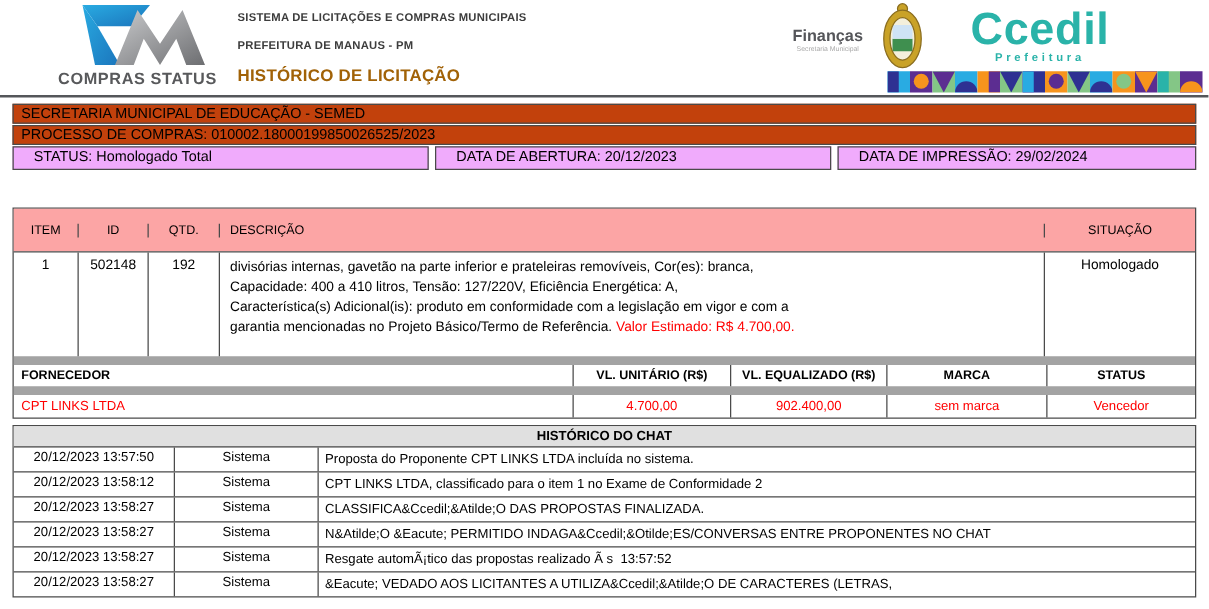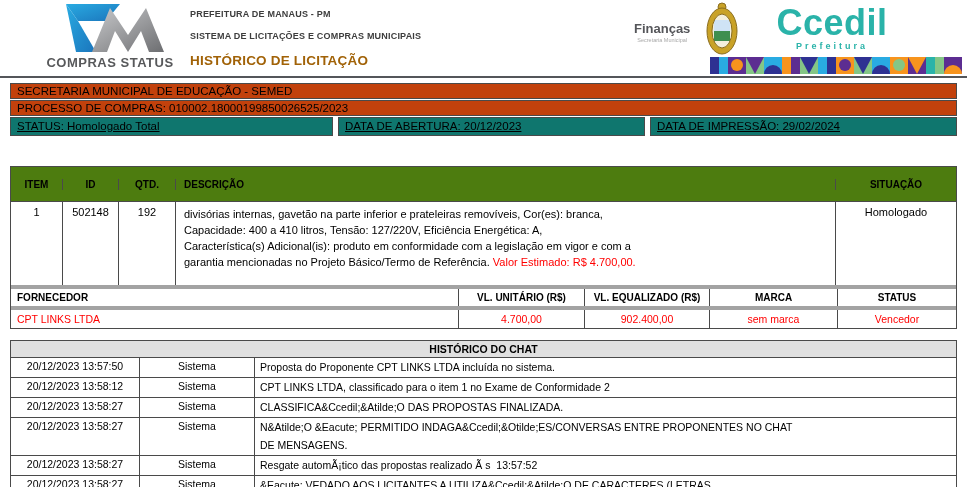--- a/index.html
+++ b/index.html
@@ -37,43 +37,43 @@
   .t7 { background:#2e3192; --fg:#29abe2; } .t8 { background:#f7941d; --fg:#5c2d91; }
   .t9 { background:#84c686; --fg:#2e3192; } .t10{ background:#29abe2; --fg:#2e3192; }
   .t11{ background:#f7941d; --fg:#84c686; } .t12{ background:#5c2d91; --fg:#f7941d; }
   .t13{ background:#84c686; --fg:#2ab3a9; } .t14{ background:#5c2d91; --fg:#f7941d; }
 
   
   .info { position:absolute; left:10px; top:83px; width:947px; }
   .info-row { background:#c2410c; border:1px solid #4a4a4a; height:14px; line-height:14px;
               padding-left:6px; font-size:11.5px; margin-bottom:1px; }
   .info-last { display:flex; margin-top:0; }
-  .info-last .cell { background:#0f766e; border:1px solid #4a4a4a; height:17px; line-height:17px;
-                     padding-left:6px; font-size:11.5px;text-decoration:underline; }
+  .info-last .cell { background:#f0abfc; border:1px solid #4a4a4a; height:17px; line-height:17px;
+                     padding-left:16px; font-size:11.5px; }
   .cell-status    { width:315px; margin-right:5px; }
   .cell-abertura  { width:299px; margin-right:5px; }
   .cell-impressao { flex:1; }
 
   
   .itable { position:absolute; left:10px; top:166px; width:945px; border:1px solid #4a4a4a; }
-  .it-head { display:flex; background:#4d7c0f; height:34px; align-items:center; font-size:10px; font-weight:bold; }
+  .it-head { display:flex; background:#fca5a5; height:34px; align-items:center; font-size:10px; font-weight:normal; }
   .it-head > div, .it-body > div { border-right:1px solid #4a4a4a; box-sizing:border-box; }
   .it-head > div:last-child, .it-body > div:last-child { border-right:none; }
   .col-item { width:52px; text-align:center; }
   .col-id   { width:56px; text-align:center; }
   .col-qtd  { width:57px; text-align:center; }
   .col-desc { width:660px; padding-left:8px; text-align:left; }
   .col-sit  { width:120px; text-align:center; }
   .it-body { display:flex; font-size:11px; border-top:1px solid #4a4a4a; }
   .it-body > div { min-height:83px; padding-top:4px; }
   .it-body .col-desc { line-height:16px; padding-right:6px; }
   .hl-red { color:#ff0000; }
 
   
-  .sup-head, .sup-row { display:flex; border-top:4px solid #a3a3a3; }
+  .sup-head, .sup-row { display:flex; border-top:7px solid #a3a3a3; }
   .sup-head { font-size:10px; font-weight:bold; height:17px; align-items:center; }
   .sup-row  { font-size:10.5px; height:18px; align-items:center; color:#ff0000; }
   .sup-head > div, .sup-row > div { border-right:1px solid #4a4a4a; box-sizing:border-box; height:100%;
                                     display:flex; align-items:center; justify-content:center; }
   .sup-head > div:last-child, .sup-row > div:last-child { border-right:none; }
   .sc-forn { width:448px; justify-content:flex-start !important; padding-left:6px; }
   .sc-vlu  { width:126px; } .sc-vle { width:125px; } .sc-marca { width:128px; } .sc-status { flex:1; }
 
   
   .chat { position:absolute; left:10px; top:340px; width:945px; border:1px solid #4a4a4a; font-size:10.5px; }
@@ -107,22 +107,22 @@
           </linearGradient>
         </defs>
         <polygon points="16,2 70,2 56,19 28,19" fill="url(#gb)"></polygon>
         <polygon points="16,2 28,19 46,50 26,50" fill="url(#gb)"></polygon>
         <polygon points="42,50 60,6 78,33 96,6 114,50 99,50 91,29 78,50 65,29 57,50" fill="url(#gm)"></polygon>
       </svg>
       <div class="logo-text">COMPRAS STATUS</div>
     </div>
 
     <div class="org">
+      <div class="org-line">SISTEMA DE LICITAÇÕES E COMPRAS MUNICIPAIS</div>
       <div class="org-line">PREFEITURA DE MANAUS - PM</div>
-      <div class="org-line">SISTEMA DE LICITAÇÕES E COMPRAS MUNICIPAIS</div>
       <div class="doc-title">HISTÓRICO DE LICITAÇÃO</div>
     </div>
 
     <div class="financas">
       <div class="financas-name">Finanças</div>
       <div class="financas-sub">Secretaria Municipal</div>
     </div>
 
     <div class="crest">
       <svg width="36" height="54" viewBox="0 0 36 54">
@@ -230,21 +230,20 @@
       <div class="c-msg">
         <div class="line">CLASSIFICA&amp;Ccedil;&amp;Atilde;O DAS PROPOSTAS FINALIZADA.</div>
       </div>
     </div>
 
     <div class="chat-row">
       <div class="c-time">20/12/2023 13:58:27</div>
       <div class="c-author">Sistema</div>
       <div class="c-msg">
         <div class="line">N&amp;Atilde;O &amp;Eacute; PERMITIDO INDAGA&amp;Ccedil;&amp;Otilde;ES/CONVERSAS ENTRE PROPONENTES NO CHAT</div>
-        <div class="line">DE MENSAGENS.</div>
       </div>
     </div>
 
     <div class="chat-row">
       <div class="c-time">20/12/2023 13:58:27</div>
       <div class="c-author">Sistema</div>
       <div class="c-msg">
         <div class="line">Resgate automÃ¡tico das propostas realizado Ã s  13:57:52</div>
       </div>
     </div>

